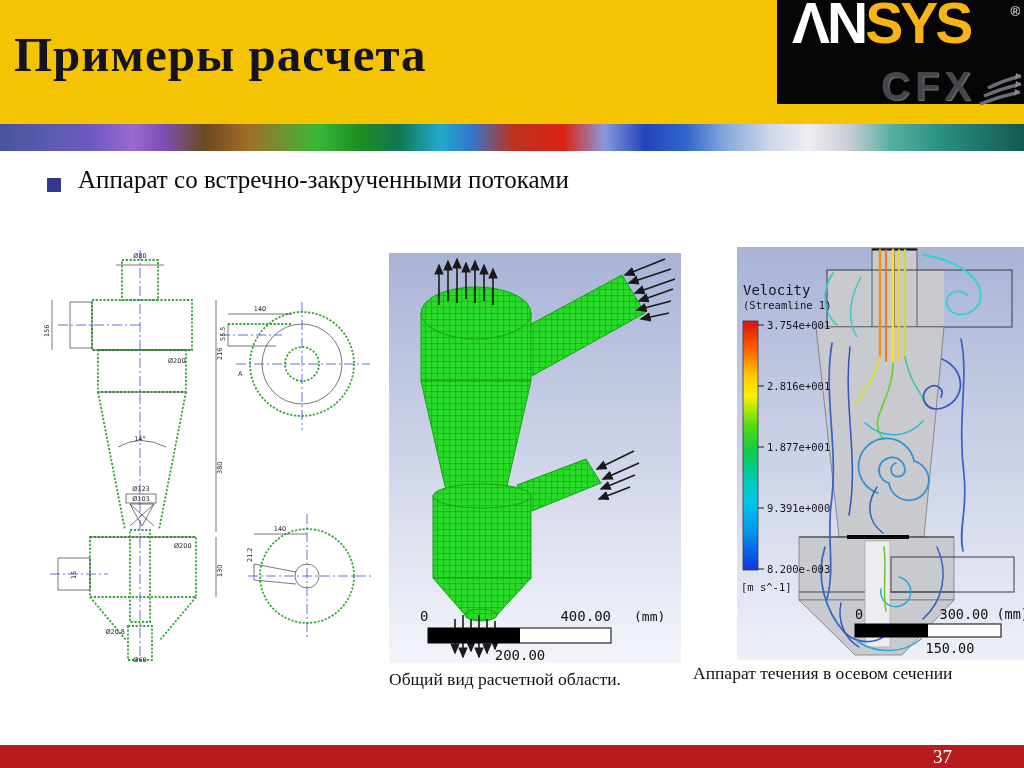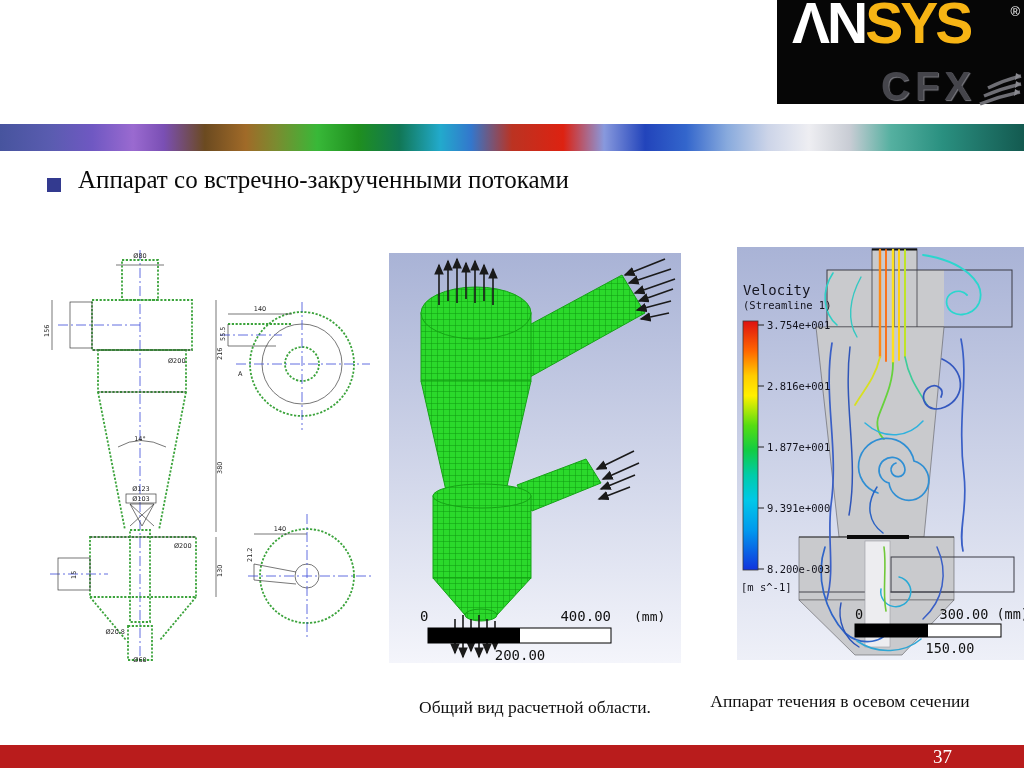--- a/index.html
+++ b/index.html
@@ -26,37 +26,40 @@
       #47549e 0%,#5a5cb0 5%,#6f58c2 9%,#9a6ad0 13%,#7a4fb4 16%,
       #6b4a20 20%,#a06a28 24%,#7a8c30 27%,#38b838 31%,#1f8f1f 35%,
       #117755 39%,#22aacc 43%,#3377cc 46%,#bb3322 50%,#dd2211 55%,
       #8899dd 59%,#2244bb 63%,#3366cc 67%,#88aadd 71%,#ccd4e8 75%,
       #eeeef2 79%,#c8ccd4 83%,#55b0a0 87%,#2a9080 92%,#1f7468 96%,#135a50 100%);}
   
   .bullet-sq{position:absolute;left:47px;top:178px;width:14px;height:14px;background:#333A8F;}
   .bullet-tx{position:absolute;left:78px;top:166px;font-size:25px;color:#0a0a0a;white-space:nowrap;}
   
   .panel{position:absolute;}
-  .cap{position:absolute;text-align:center;font-size:17.5px;color:#101010;line-height:1.35;margin-top:28px;}
+  .cap{position:absolute;text-align:left;font-size:17.5px;color:#101010;line-height:1.35;}
   
   .g{stroke:#3ba33b;stroke-width:1.8;stroke-dasharray:2.2 1.6;fill:none;}
   .k{stroke:#3c3c3c;stroke-width:0.7;fill:none;}
   .b{stroke:#3a49d8;stroke-width:0.8;fill:none;stroke-dasharray:10 3 2 3;}
   .dtx{font-family:"DejaVu Sans",sans-serif;font-size:6.5px;fill:#222;}
   .rultx{font-family:"DejaVu Sans Mono",monospace;fill:#101010;}
   .legtx{font-family:"DejaVu Sans Mono",monospace;fill:#14141e;}
   
   .footer{position:absolute;left:0;top:745px;width:1024px;height:23px;background:#b91c1c;}
   .pagenum{position:absolute;right:72px;top:1px;color:#fff;font-size:19px;}
 </style>
 </head>
 <body>
 
 <div id="slide">
 
+  <div class="header">
+    <div class="title">Примеры расчета</div>
+  </div>
 
   <div class="logobox">
     <div class="ansys"><span class="an">ΛN</span><span class="sys">SYS</span></div>
     <div class="reg">®</div>
     <div class="cfx">CFX</div>
     <svg class="swoosh" width="48" height="42" viewBox="0 0 48 42">
       <g stroke="#6e6e74" stroke-width="3.4" fill="none">
         <path d="M4 36 Q24 28 44 24"></path>
         <path d="M8 28 Q26 20 45 16"></path>
         <path d="M12 20 Q28 12 45 8"></path>

